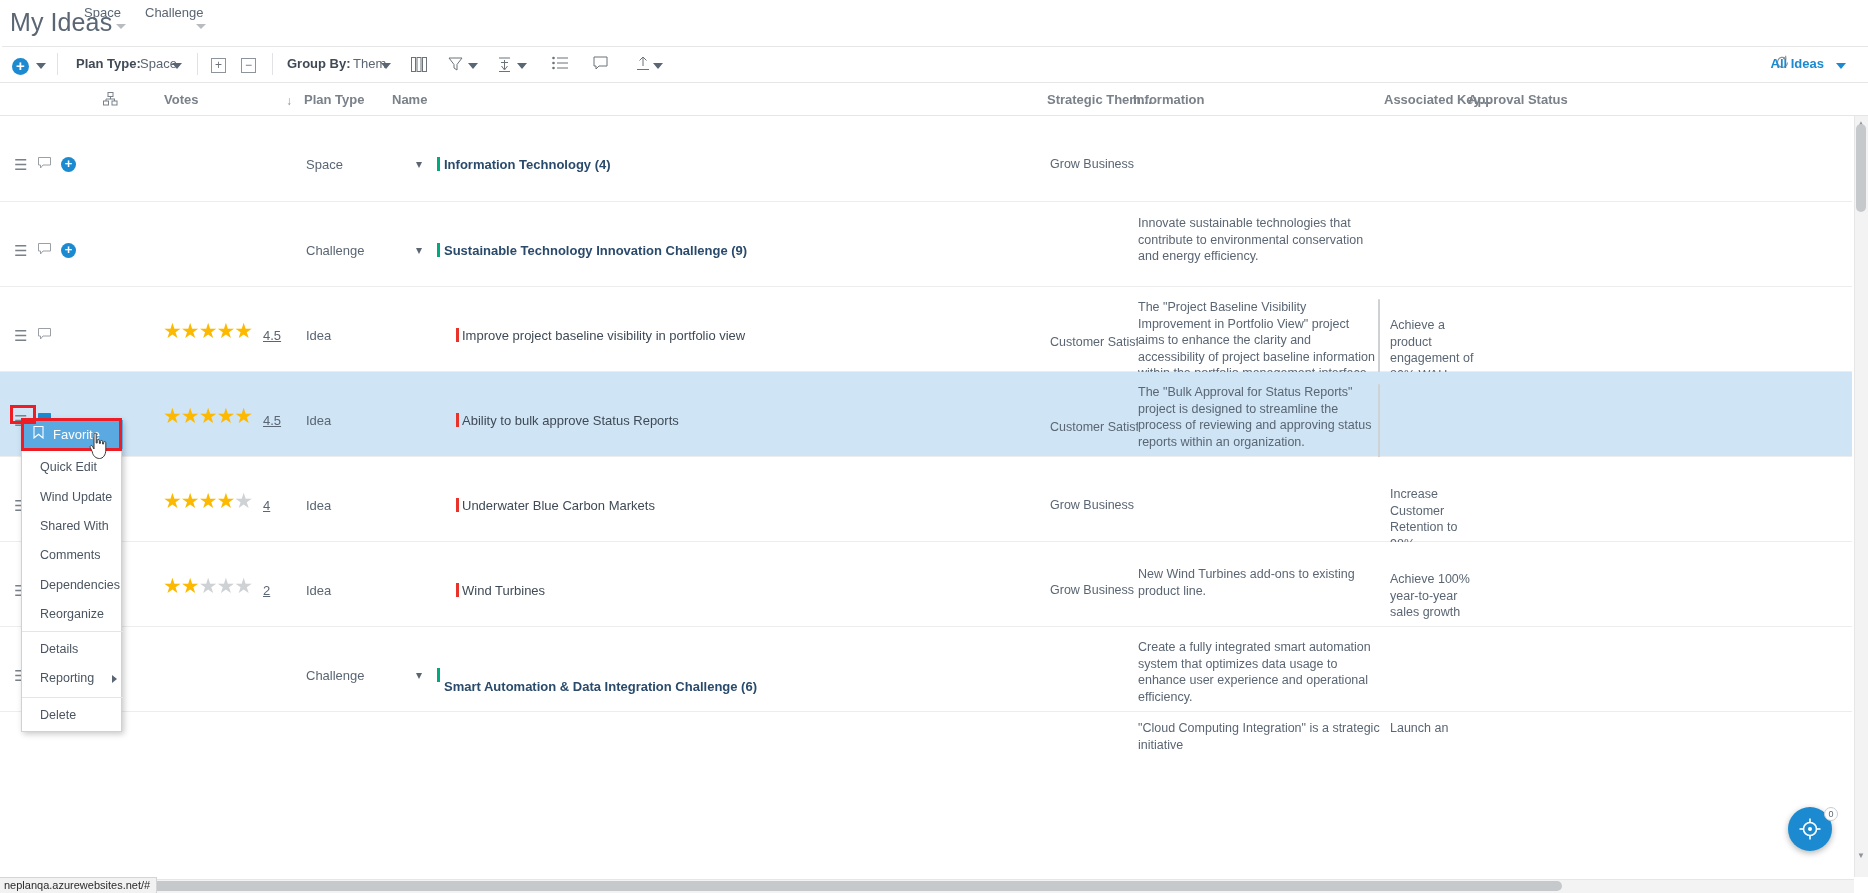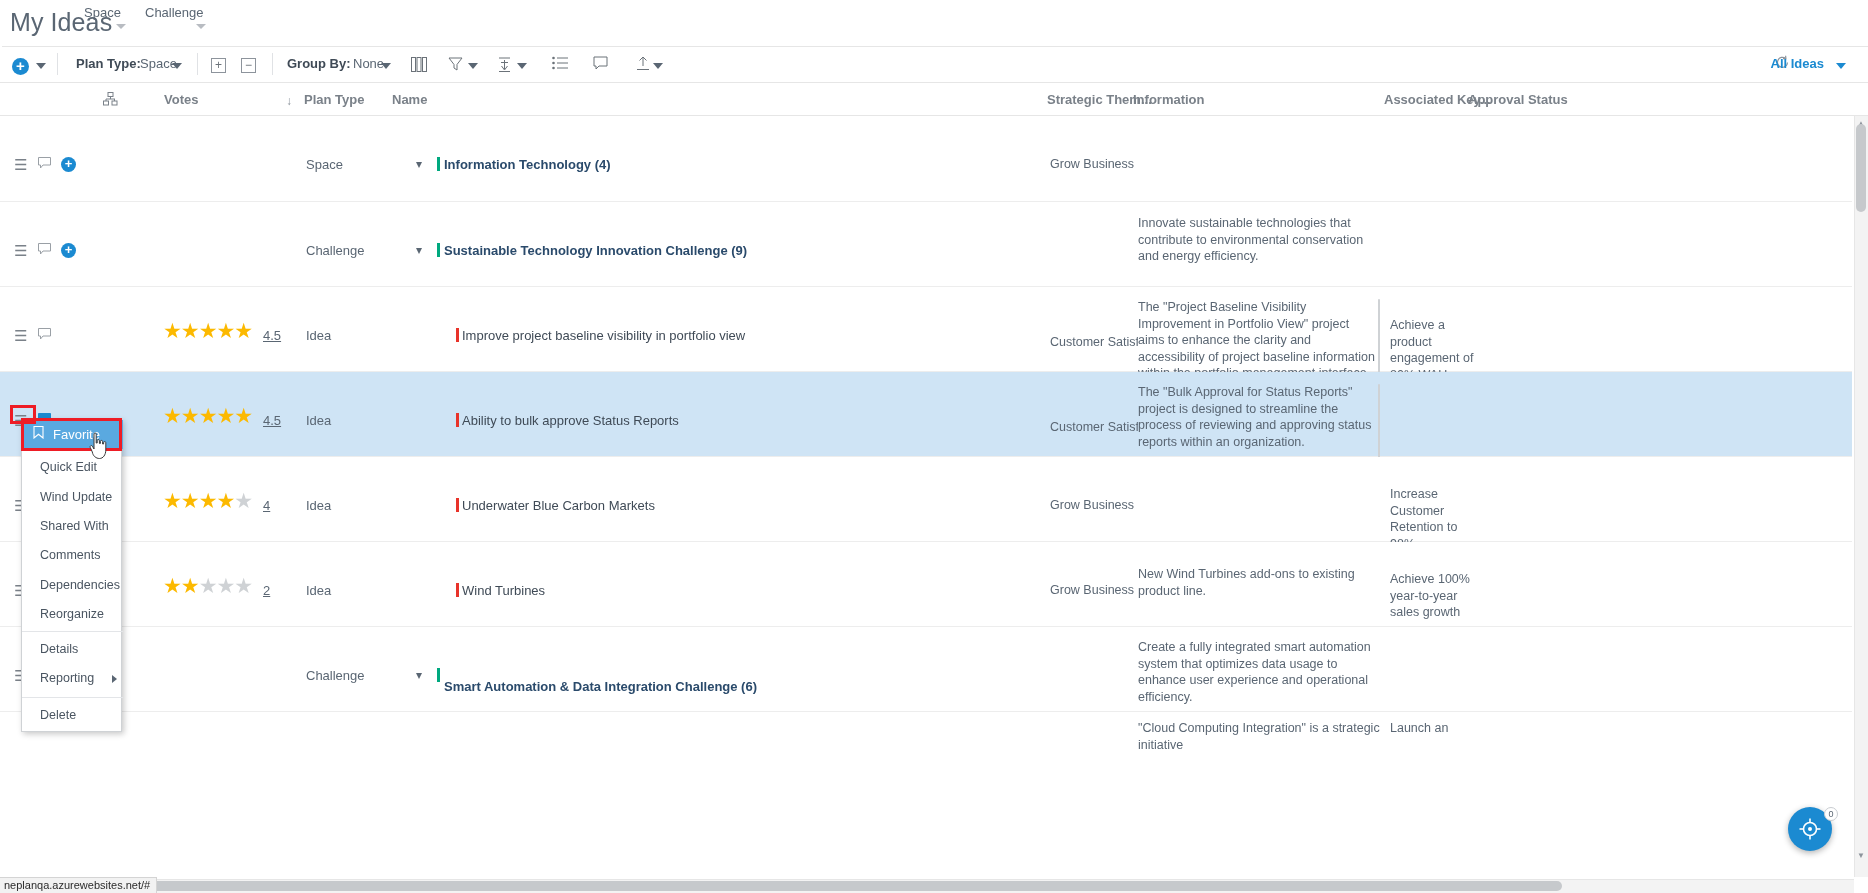--- a/index.html
+++ b/index.html
@@ -185,21 +185,21 @@
     <div class="tb-item tb-strong" style="left:76px;">Plan Type:</div>
     <div class="tb-item" style="left:140px;">Space</div>
     <div class="caret-dk" style="left:172px; top:16px;"></div>
     <div class="tb-sep" style="left:197px;"></div>
 
     <div class="sq-btn" style="left:211px;">+</div>
     <div class="sq-btn" style="left:241px;">−</div>
     <div class="tb-sep" style="left:272px;"></div>
 
     <div class="tb-item tb-strong" style="left:287px;">Group By:</div>
-    <div class="tb-item" style="left:353px;">None</div>
+    <div class="tb-item" style="left:353px;">Them</div>
     <div class="caret-dk" style="left:381px; top:16px;"></div>
 
     <div class="ico-btn" style="left:411px; top:10px;">
       <svg width="17" height="15" viewBox="0 0 17 15">
         <rect x="0.5" y="0.5" width="4" height="14" fill="none" stroke="#6b7279"></rect>
         <rect x="6" y="0.5" width="4" height="14" fill="none" stroke="#6b7279"></rect>
         <rect x="11.5" y="0.5" width="4" height="14" fill="none" stroke="#6b7279"></rect>
       </svg>
     </div>
 

